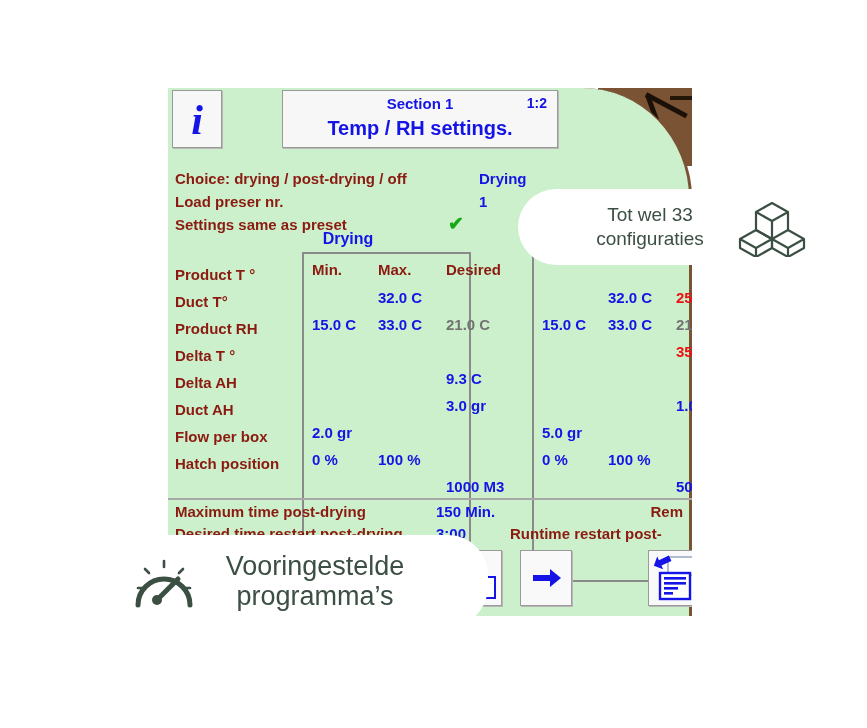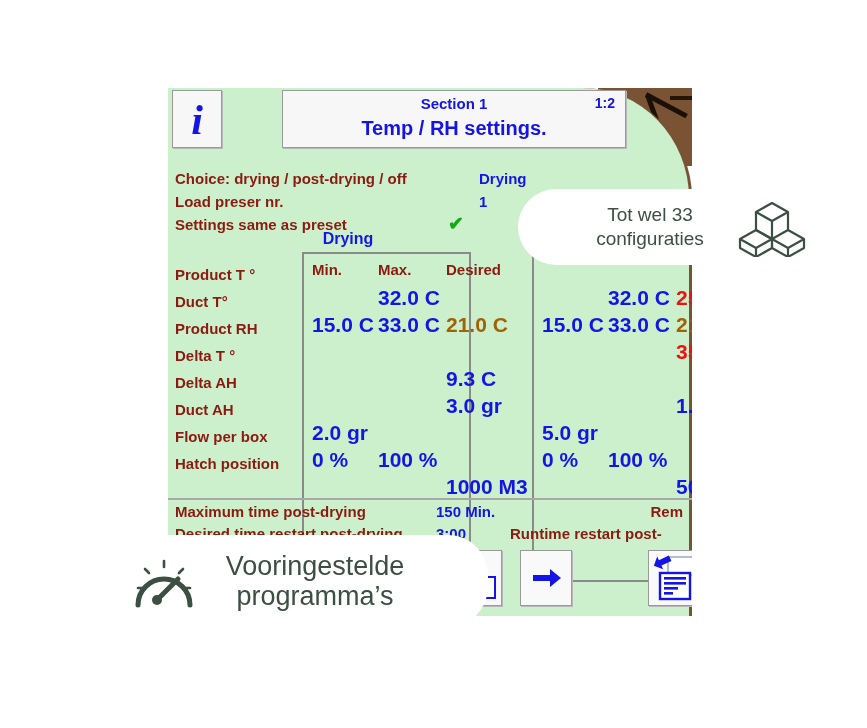--- a/index.html
+++ b/index.html
@@ -25,21 +25,21 @@
       border-right:3px solid #7a5234;box-sizing:border-box;}
 
   
   #info-btn{position:absolute;left:4px;top:2px;width:50px;height:58px;
       background:#f7f7f7;border:1px solid #9a9a9a;box-shadow:1px 1px 0 #b8b8b8;
       box-sizing:border-box;}
   #info-btn .glyph{position:absolute;left:0;right:0;top:2px;text-align:center;
       font-family:"Liberation Serif",serif;font-style:italic;font-weight:bold;
       font-size:42px;color:#1414e6;line-height:54px;}
 
-  #title-tab{position:absolute;left:114px;top:2px;width:344px;height:58px;
+  #title-tab{position:absolute;left:114px;top:2px;width:276px;height:58px;
       background:#f7f7f7;border:1px solid #9a9a9a;box-shadow:1px 1px 0 #b8b8b8;
       box-sizing:border-box;}
   #title-tab .line1{position:absolute;left:0;right:0;top:4px;text-align:center;
       font-size:15px;font-weight:bold;color:#1414e6;}
   #title-tab .page-no{position:absolute;right:10px;top:4px;
       font-size:14px;font-weight:bold;color:#1414e6;}
   #title-tab .line2{position:absolute;left:0;right:0;top:26px;text-align:center;
       font-size:20px;font-weight:bold;color:#1414e6;}
 
   
@@ -58,24 +58,24 @@
       color:#8b1a10;white-space:nowrap;}
 
   
   .tbox{position:absolute;top:164px;width:169px;height:330px;
       border:2px solid #8a8a8a;box-sizing:border-box;}
   #tbox-a{left:134px;}
   #tbox-b{left:364px;}
 
   .thead{position:absolute;top:4px;height:24px;line-height:24px;
       font-size:15px;font-weight:bold;color:#8b1a10;}
-  .cell{position:absolute;height:27px;line-height:27px;font-size:21px;
+  .cell{position:absolute;height:27px;line-height:27px;font-size:15px;
       font-weight:bold;white-space:nowrap;}
   .c-blue{color:#1414e6;}
-  .c-grey{color:#a16207;}
+  .c-grey{color:#737373;}
   .c-red{color:#ee1111;}
 
   .col-min{left:8px;width:66px;}
   .col-max{left:74px;width:66px;}
   .col-des{left:142px;width:66px;}
 
   
   .botrow{position:absolute;left:7px;font-size:15px;font-weight:bold;
       color:#8b1a10;white-space:nowrap;}
   .botval{position:absolute;font-size:15px;font-weight:bold;color:#1414e6;

